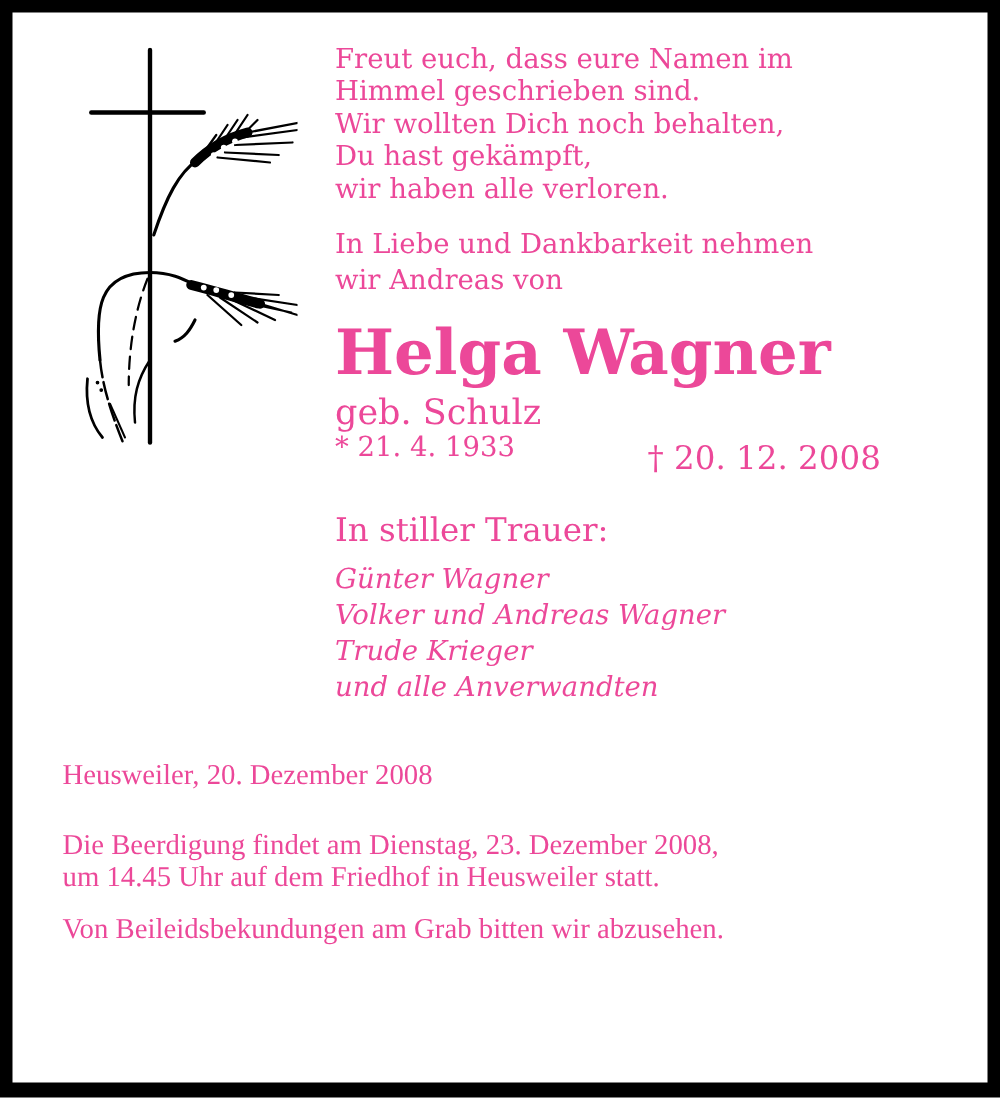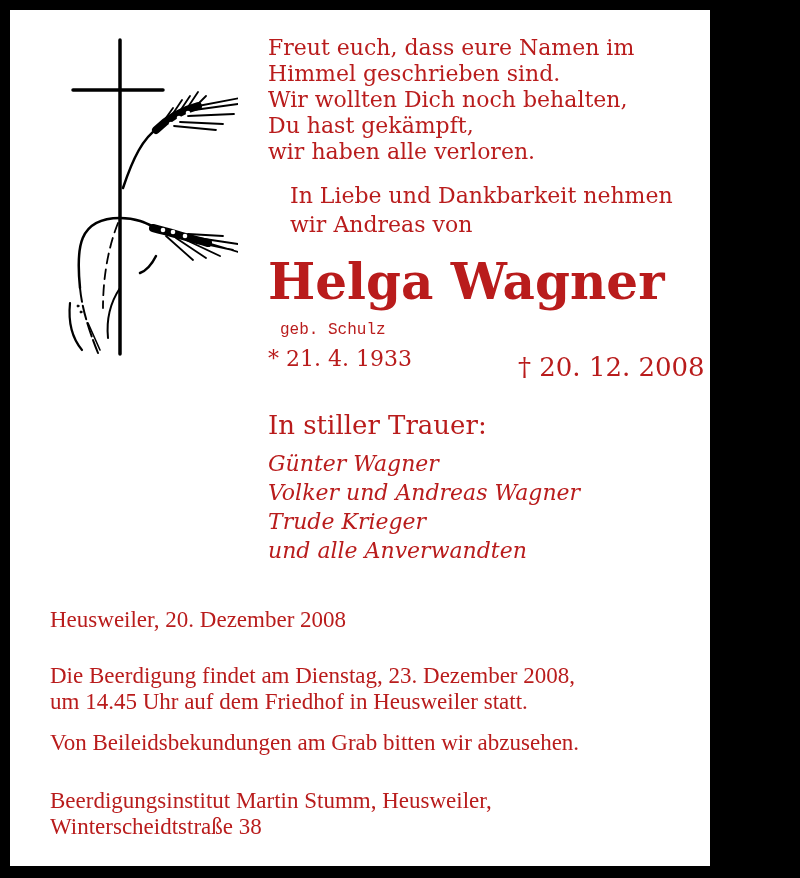--- a/index.html
+++ b/index.html
@@ -1,41 +1,41 @@
 <!DOCTYPE html>
 <html><head>
 <meta charset="utf-8">
 <style>
   html, body { margin: 0; padding: 0; }
   body {
     width: 800px; height: 878px; background: #000;
     position: relative; overflow: hidden;
   }
   .card {
-    position: absolute; left: 10px; top: 10px; width: 700px; height: 856px;
-    background: #fff; color: #b91c1c;
+    position: absolute; left: 10px; top: 10px; width: 780px; height: 856px;
+    background: #fff; color: #ec4899;
     font-family: "DejaVu Serif", serif;
   }
   .emblem { position: absolute; left: 38px; top: 28px; width: 190px; height: 320px; }
   .verse {
     position: absolute; left: 258px; top: 25px;
     font-size: 22px; line-height: 26px;
   }
   .farewell {
     position: absolute; left: 258px; top: 171px;
-    font-size: 22px; line-height: 29px; margin-left: 22px;
+    font-size: 22px; line-height: 29px;
   }
   .name {
     position: absolute; left: 258px; top: 242px;
     font-family: "DejaVu Serif", serif; font-weight: bold;
     font-size: 50px; line-height: 60px; letter-spacing: 0px;
   }
   .nee {
-    position: absolute; left: 270px; top: 307px;
-    font-size: 16px; line-height: 26px; font-family: Liberation Mono, monospace;
+    position: absolute; left: 258px; top: 307px;
+    font-size: 28px; line-height: 26px;
   }
   .birth {
     position: absolute; left: 258px; top: 336px;
     font-size: 22px; line-height: 26px;
   }
   .death {
     position: absolute; left: 508px; top: 344px;
     font-size: 26px; line-height: 26px;
   }
   .mourn-label {
@@ -123,17 +123,13 @@
 
   <div class="body-text place-date">Heusweiler, 20. Dezember 2008</div>
 
   <div class="body-text burial">
     <span class="line">Die Beerdigung findet am Dienstag, 23. Dezember 2008,</span>
     <span class="line">um 14.45 Uhr auf dem Friedhof in Heusweiler statt.</span>
   </div>
 
   <div class="body-text condolences">Von Beileidsbekundungen am Grab bitten wir abzusehen.</div>
 
-  <div class="body-text undertaker">
-    <span class="line">Beerdigungsinstitut Martin Stumm, Heusweiler,</span>
-    <span class="line">Winterscheidtstraße 38</span>
-  </div>
 </div>
 
 </body></html>

